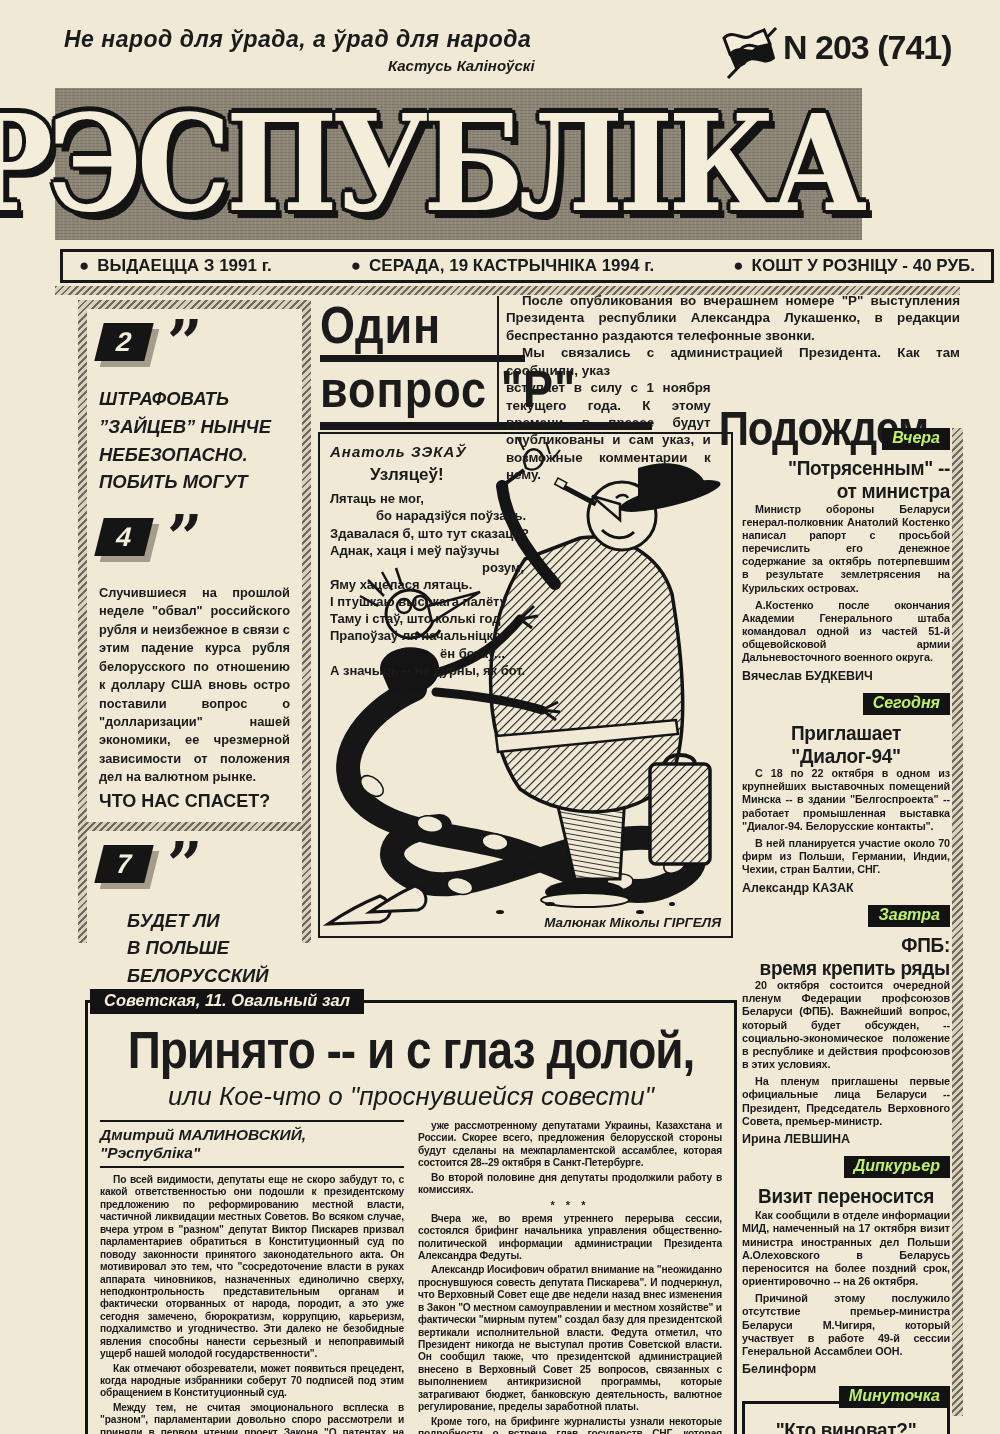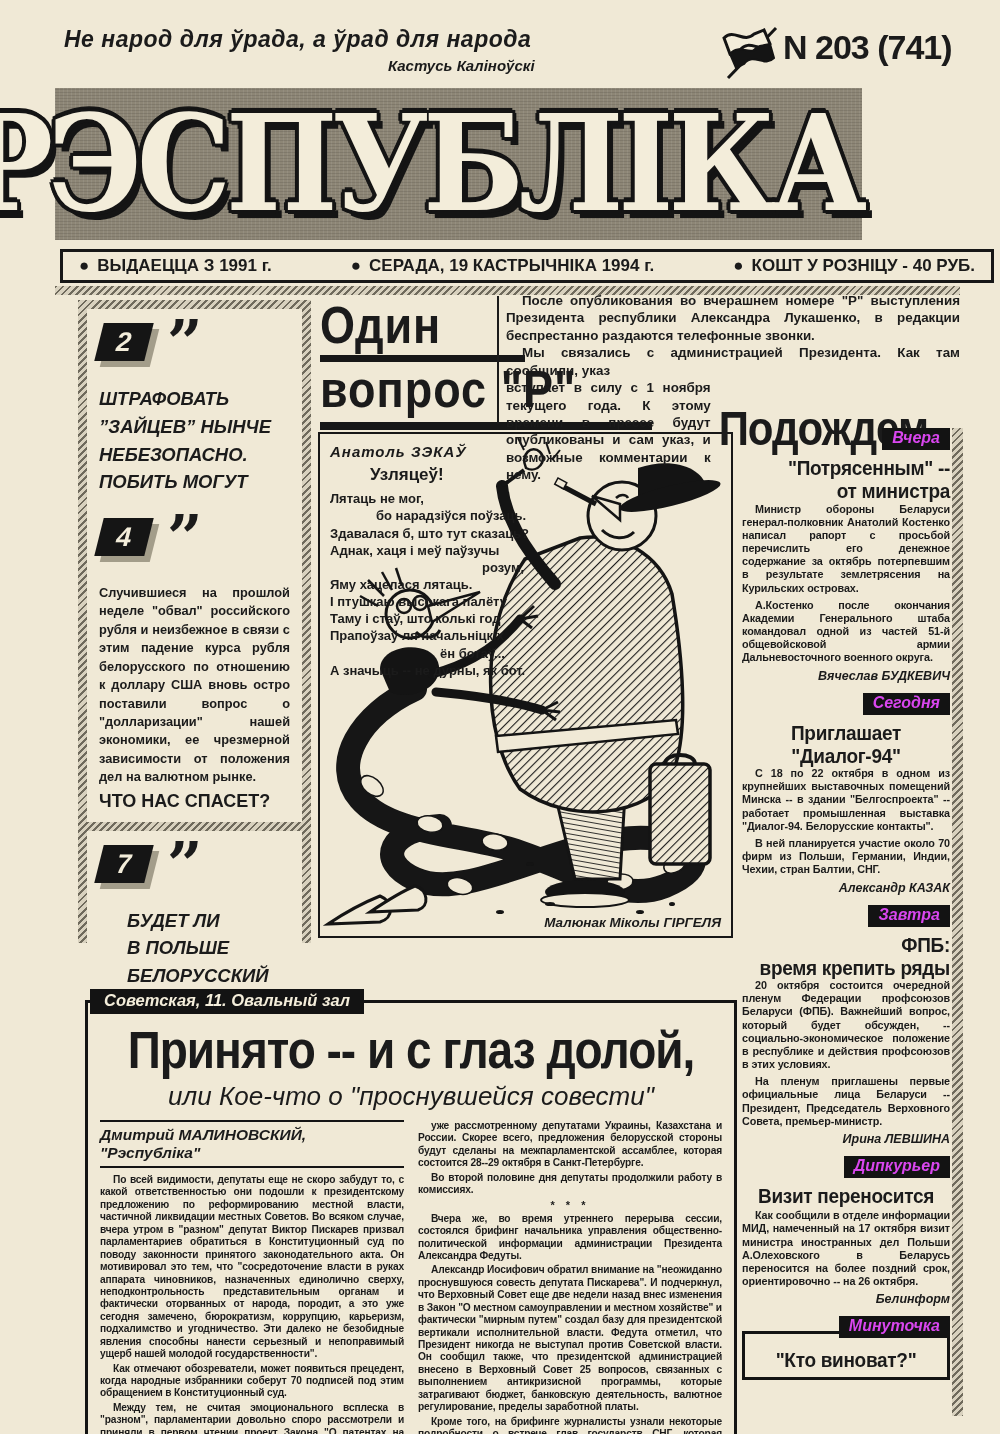--- a/index.html
+++ b/index.html
@@ -51,27 +51,27 @@
   
   .vline{left:497px;top:296px;width:2px;height:128px;background:#1b1b1b;}
   .lead{left:506px;top:292px;width:454px;}
   .lead p{margin:0;font-size:13.4px;font-weight:bold;line-height:1.3;text-align:justify;text-indent:16px;}
   .leadrow{display:flex;gap:8px;margin-top:0;}
   .leadrow .half{width:252px;}
   .wait-head{font-weight:bold;font-size:42px;letter-spacing:-1px;transform:scaleY(1.15);transform-origin:left top;margin-top:22px;white-space:nowrap;}
   
   .rubcol{left:742px;top:428px;width:208px;display:flex;flex-direction:column;}
   .rub-hatch{left:952px;top:428px;width:11px;height:988px;}
-  .tab{align-self:flex-end;background:#131313;color:#d946ef;font-style:italic;font-weight:bold;font-size:16px;
+  .tab{align-self:flex-end;background:#131313;color:#bef264;font-style:italic;font-weight:bold;font-size:16px;
        padding:1px 10px 3px;margin-bottom:6px;}
   .rh{font-weight:bold;font-size:19px;line-height:1.12;letter-spacing:-.3px;transform:scaleY(1.1);transform-origin:right top;}
   .rh.right{text-align:right;}
   .rh.center{text-align:center;}
   .rubcol p{margin:4px 0 0;font-size:10.8px;font-weight:bold;line-height:1.22;text-align:justify;text-indent:13px;letter-spacing:-.1px;}
-  .sig{text-align:right;font-weight:bold;font-style:italic;font-size:12.5px;margin:4px 0 10px;}
+  .sig{font-weight:bold;font-size:12.5px;margin:4px 0 10px;}
   .minutebox{border:3px solid #131313;padding:12px 8px 8px;margin-top:-13px;background:#f0e9d6;}
   .minutebox .rh{margin-top:2px;}
   
   .feature{left:85px;top:1000px;width:652px;height:452px;border:3px solid #141414;box-sizing:border-box;background:#f0e9d6;
            box-shadow:0 7px 0 -4px #141414;}
   .kicker{position:absolute;left:2px;top:-14px;background:#131313;color:#f3edda;font-style:italic;font-weight:bold;
           font-size:16.5px;padding:2px 14px 4px;}
   .fhead{text-align:center;font-weight:bold;font-size:46px;letter-spacing:-1px;margin-top:20px;transform:scaleY(1.12);}
   .fsub{text-align:center;font-style:italic;font-size:26px;margin-top:4px;}
   .fcols{display:flex;gap:14px;padding:8px 12px 0;}
@@ -284,20 +284,21 @@
     </div>
     <p>20 октября состоится очередной пленум Федерации профсоюзов Беларуси (ФПБ). Важнейший вопрос, который будет обсужден, -- социально-экономическое положение в республике и действия профсоюзов в этих условиях.</p>
     <p>На пленум приглашены первые официальные лица Беларуси -- Президент, Председатель Верховного Совета, премьер-министр.</p>
     <div class="sig">Ирина ЛЕВШИНА</div>
 
     <span class="tab">Дипкурьер</span>
     <div class="rh center">
       <div>Визит переносится</div>
     </div>
     <p>Как сообщили в отделе информации МИД, намеченный на 17 октября визит министра иностранных дел Польши А.Олеховского в Беларусь переносится на более поздний срок, ориентировочно -- на 26 октября.</p>
+    <p>Причиной этому послужило отсутствие премьер-министра Беларуси М.Чигиря, который участвует в работе 49-й сессии Генеральной Ассамблеи ООН.</p>
     <div class="sig">Белинформ</div>
 
     <span class="tab" style="z-index:2;">Минуточка</span>
     <div class="minutebox">
       <div class="rh center">
         <div>"Кто виноват?"</div>
       </div>
 
     </div>
   </div>

